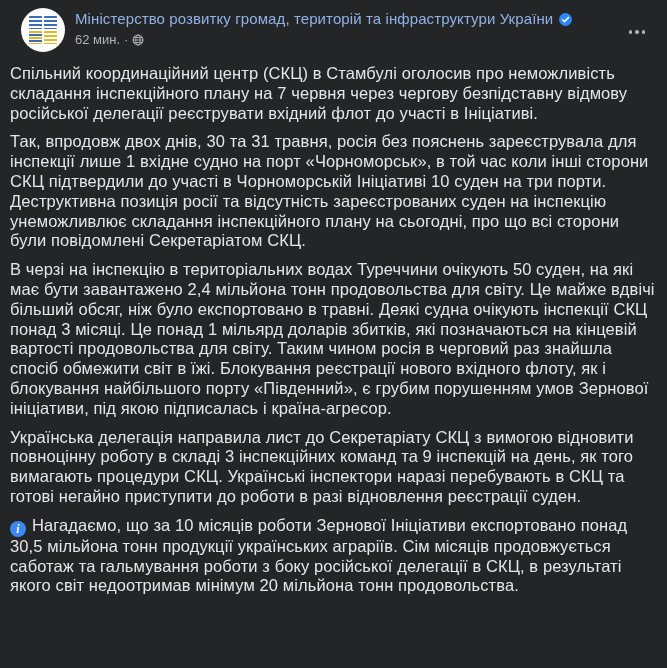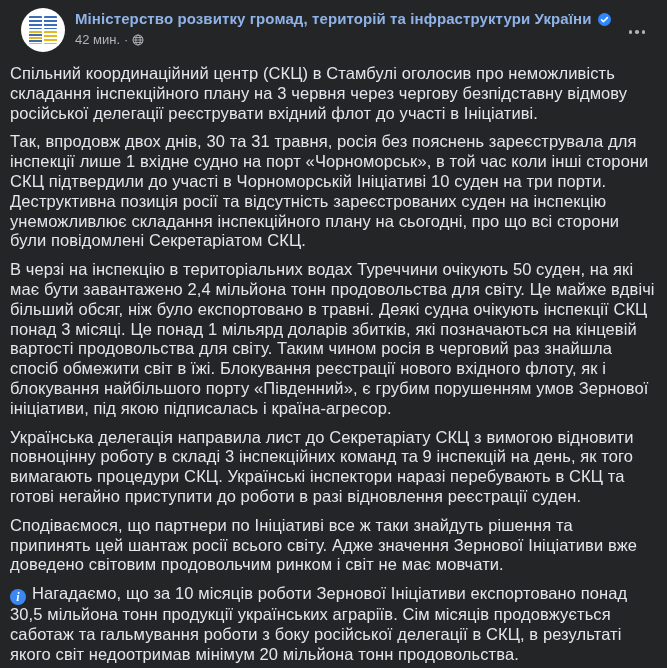--- a/index.html
+++ b/index.html
@@ -18,21 +18,21 @@
   }
   .logo{position:absolute;left:8px;top:8px;width:28px;height:28px;
     display:grid;grid-template-columns:1fr 1fr;grid-template-rows:1fr 1fr;gap:2px;}
   .q{border-radius:1px;}
   .q-blue{background:repeating-linear-gradient(to bottom,#3a6fb5 0 2px,#ffffff 2px 4px);}
   .q-yellow{background:repeating-linear-gradient(to bottom,#e3b821 0 2px,#ffffff 2px 4px);}
   .q-mix{background:repeating-linear-gradient(to bottom,#e3b821 0 2px,#ffffff 2px 3px,#3a6fb5 3px 5px,#ffffff 5px 6px);}
   .header-text{margin-left:10px;padding-top:2px;min-width:0;}
   .name-row{display:flex;align-items:center;gap:6px;}
   .page-name{
-    font-size:15px;font-weight:700;color:#8fb3e8;text-decoration:none;
+    font-size:15px;font-weight:400;color:#8fb3e8;text-decoration:none;
     white-space:nowrap;cursor:pointer;letter-spacing:.1px;
   }
   .verified{width:13px;height:13px;flex:0 0 13px;display:inline-block;}
   .meta-row{display:flex;align-items:center;gap:4px;margin-top:5px;
     font-size:13px;color:#b0b3b8;}
   .meta-row .dot-sep{color:#b0b3b8;}
   .globe{width:12px;height:12px;color:#b0b3b8;display:inline-block;}
   .spacer{flex:1;}
   .menu-btn{
     display:flex;gap:3px;align-items:center;justify-content:center;
@@ -80,21 +80,21 @@
       <div class="name-row">
         <a class="page-name">Міністерство розвитку громад, територій та інфраструктури України</a>
         <span class="verified">
           <svg viewBox="0 0 16 16" width="13" height="13">
             <circle cx="8" cy="8" r="8" fill="#2d88ff"></circle>
             <path d="M4.4 8.3l2.3 2.3 4.9-4.9" stroke="#ffffff" stroke-width="1.9" fill="none" stroke-linecap="round" stroke-linejoin="round"></path>
           </svg>
         </span>
       </div>
       <div class="meta-row">
-        <span>42 мин.</span>
+        <span>62 мин.</span>
         <span class="dot-sep">·</span>
         <span class="globe">
           <svg viewBox="0 0 16 16" width="12" height="12">
             <circle cx="8" cy="8" r="6.6" fill="none" stroke="currentColor" stroke-width="1.4"></circle>
             <ellipse cx="8" cy="8" rx="2.9" ry="6.6" fill="none" stroke="currentColor" stroke-width="1.2"></ellipse>
             <path d="M1.6 8h12.8M2.4 4.7h11.2M2.4 11.3h11.2" stroke="currentColor" stroke-width="1.2" fill="none"></path>
           </svg>
         </span>
       </div>
     </div>
@@ -102,21 +102,20 @@
     <div class="spacer"></div>
 
     <button class="menu-btn">
       <span class="dot"></span>
       <span class="dot"></span>
       <span class="dot"></span>
     </button>
   </div>
 
   <div class="post-body">
-      <p class="para">Спільний координаційний центр (СКЦ) в Стамбулі оголосив про неможливість складання інспекційного плану на 3 червня через чергову безпідставну відмову російської делегації реєструвати вхідний флот до участі в Ініціативі.</p>
+      <p class="para">Спільний координаційний центр (СКЦ) в Стамбулі оголосив про неможливість складання інспекційного плану на 7 червня через чергову безпідставну відмову російської делегації реєструвати вхідний флот до участі в Ініціативі.</p>
       <p class="para">Так, впродовж двох днів, 30 та 31 травня, росія без пояснень зареєструвала для інспекції лише 1 вхідне судно на порт «Чорноморськ», в той час коли інші сторони СКЦ підтвердили до участі в Чорноморській Ініціативі 10 суден на три порти.  Деструктивна позиція росії та відсутність зареєстрованих суден на інспекцію унеможливлює складання інспекційного плану на сьогодні, про що всі сторони були повідомлені Секретаріатом СКЦ.</p>
       <p class="para">В черзі на інспекцію в територіальних водах Туреччини очікують 50 суден, на які має бути завантажено 2,4 мільйона тонн продовольства для світу. Це майже вдвічі більший обсяг, ніж було експортовано в травні. Деякі судна очікують інспекції СКЦ понад 3 місяці. Це понад 1 мільярд доларів збитків, які позначаються на кінцевій вартості продовольства для світу. Таким чином росія в черговий раз знайшла спосіб обмежити світ в їжі. Блокування реєстрації нового вхідного флоту, як і блокування найбільшого порту «Південний», є грубим порушенням умов Зернової ініціативи, під якою підписалась і країна-агресор.</p>
       <p class="para">Українська делегація направила лист до Секретаріату СКЦ з вимогою відновити повноцінну роботу в складі 3 інспекційних команд та 9 інспекцій на день, як того вимагають процедури СКЦ. Українські інспектори наразі перебувають в СКЦ та готові негайно приступити до роботи в разі відновлення реєстрації суден.</p>
-      <p class="para">Сподіваємося, що партнери по Ініціативі все ж таки знайдуть рішення та припинять цей шантаж росії всього світу. Адже значення Зернової Ініціативи вже доведено світовим продовольчим ринком і світ не має мовчати.</p>
       <p class="para"><span class="emoji-info">i</span>Нагадаємо, що за 10 місяців роботи Зернової Ініціативи експортовано понад 30,5 мільйона тонн продукції українських аграріїв. Сім місяців продовжується саботаж та гальмування роботи з боку російської делегації в СКЦ, в результаті якого світ недоотримав мінімум 20 мільйона тонн продовольства.</p>
     </div>
 
 </div>
 
 </body></html>

